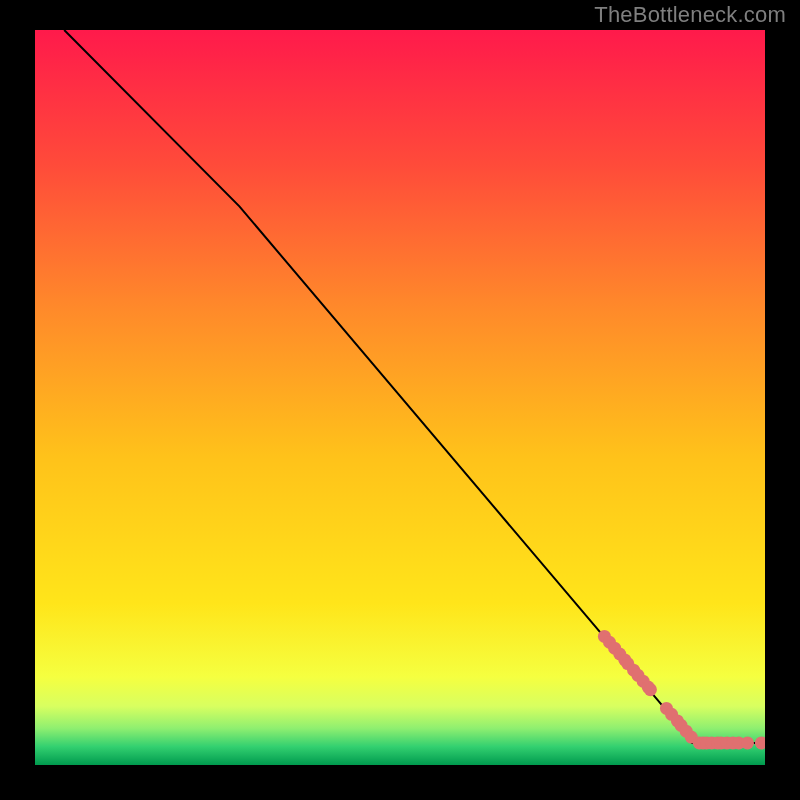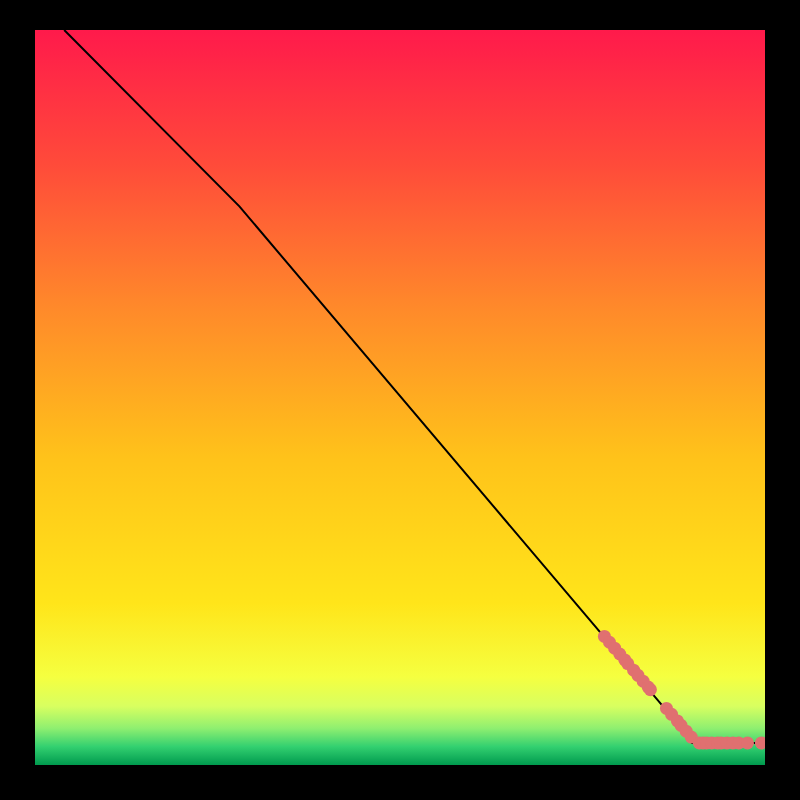--- a/index.html
+++ b/index.html
@@ -33,20 +33,21 @@
     top: 30px;
     width: 730px;
     height: 735px;
   }
   svg { display: block; }
 </style>
 </head>
 <body>
 
 <div class="frame">
+  <div class="attribution">TheBottleneck.com</div>
 
   <div class="plot-area">
     <svg id="chart-svg" viewBox="0 0 730 735" width="730" height="735">
       <defs>
         <linearGradient id="bg-grad" x1="0" y1="0" x2="0" y2="1">
           <stop offset="0%" stop-color="#ff1a4b"></stop>
           <stop offset="18%" stop-color="#ff4a3a"></stop>
           <stop offset="38%" stop-color="#ff8a2a"></stop>
           <stop offset="58%" stop-color="#ffc21a"></stop>
           <stop offset="78%" stop-color="#ffe51a"></stop>

